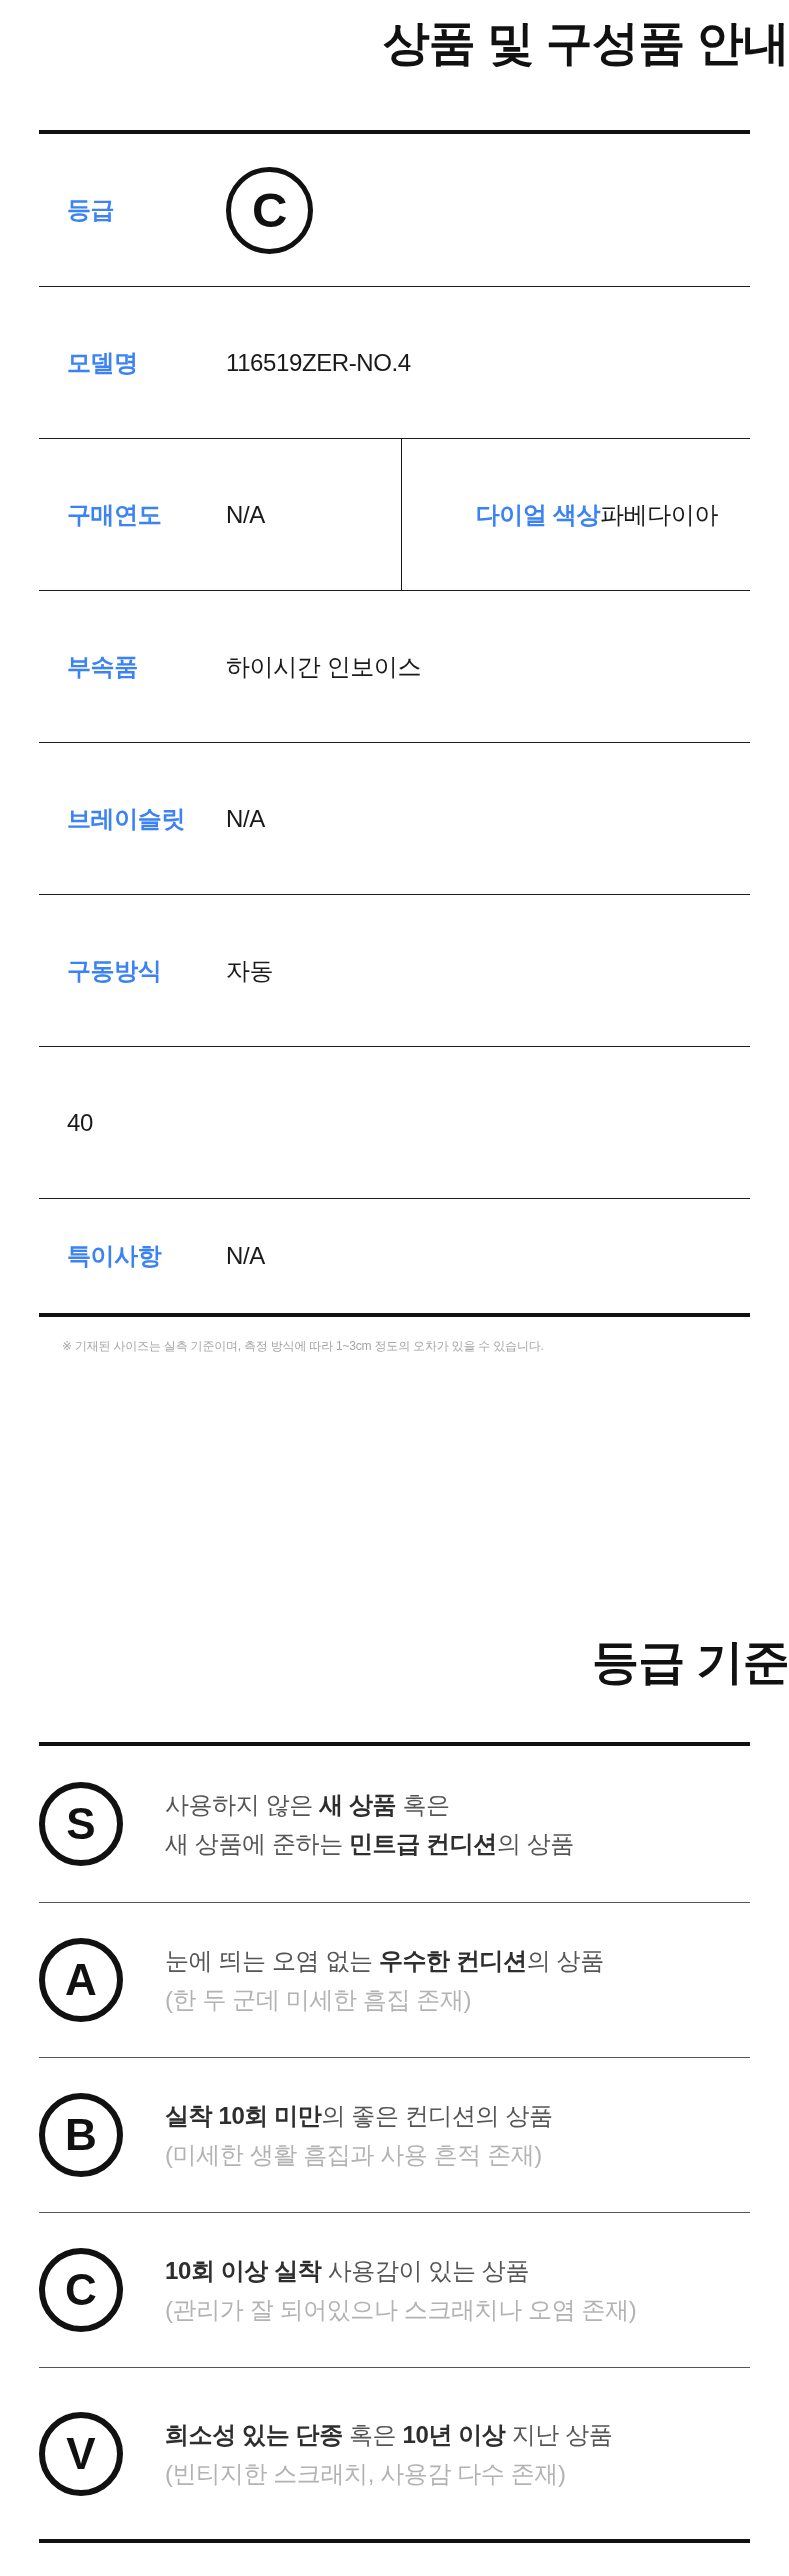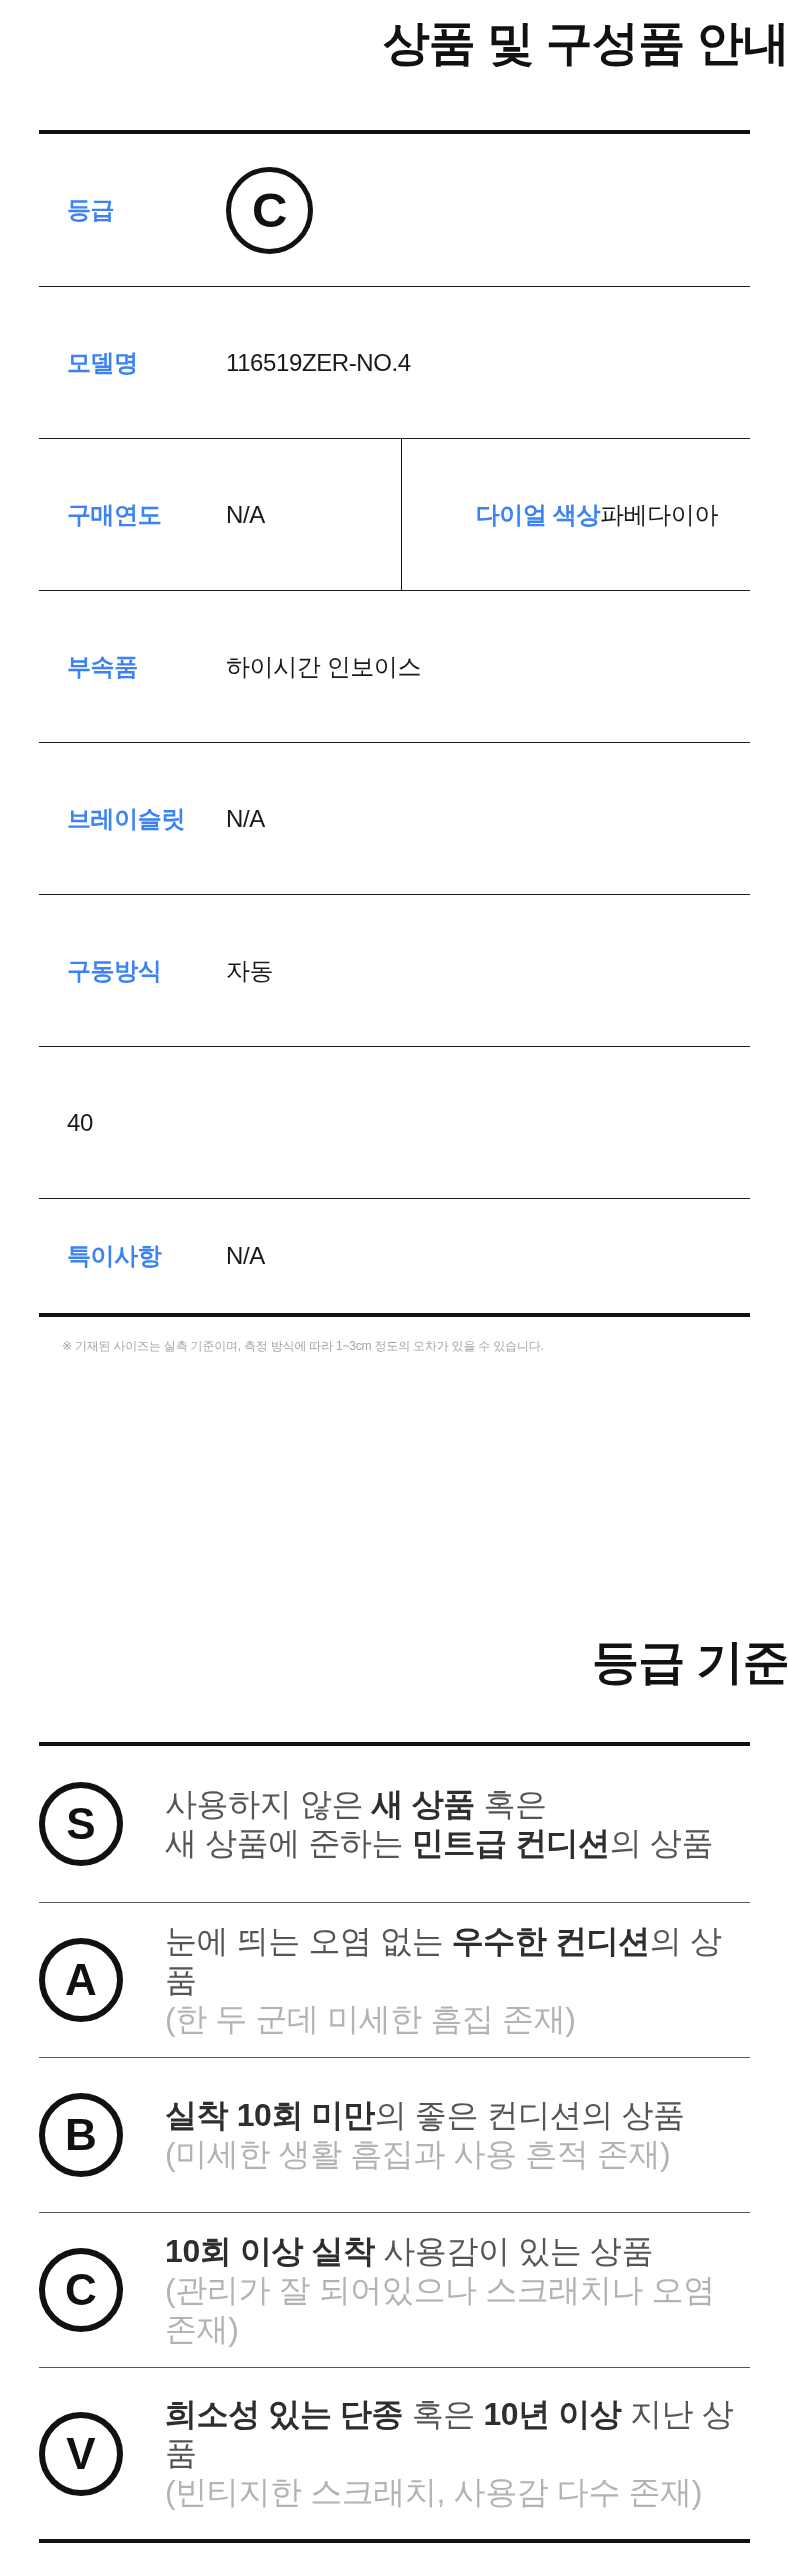--- a/index.html
+++ b/index.html
@@ -77,21 +77,21 @@
   }
   .g-row {
     display: flex; align-items: center;
     height: 155px;
   }
   .g-row + .g-row { border-top: 1.6px solid #555555; }
   .g-row:first-child { height: 156px; }
   .g-row:last-child { height: 172px; }
   .g-text {
     margin-left: 42px;
-    font-size: 32px; line-height: 39px; letter-spacing: -0.4px;
+    font-size: 24px; line-height: 39px; letter-spacing: -0.4px;
   }
   .g-reg  { color: #555555; font-weight: 400; }
   .g-bold { color: #2e2e2e; font-weight: 700; }
   .g-note { color: #b3b3b3; font-weight: 400; }
 </style>
 </head>
 <body>
 
 <h1 class="page-title">상품 및 구성품 안내</h1>
 

